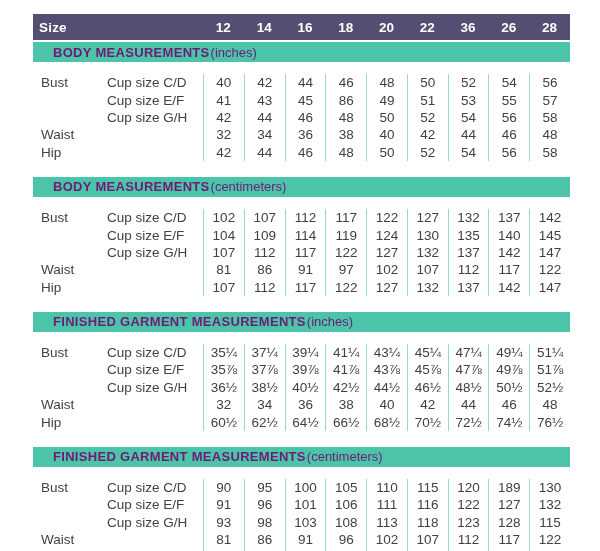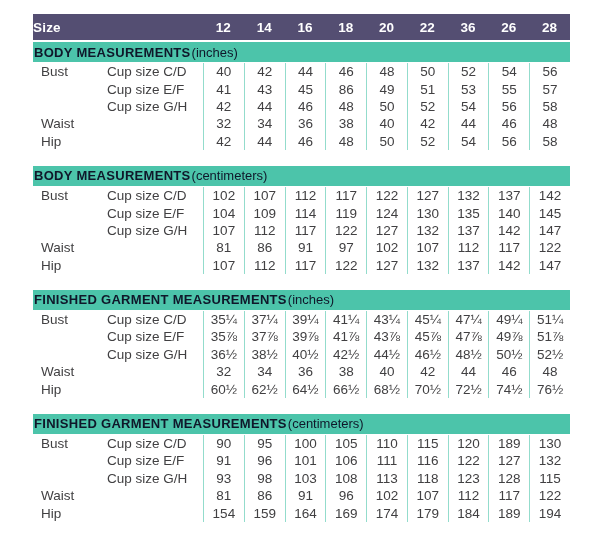--- a/index.html
+++ b/index.html
@@ -34,42 +34,42 @@
     background: var(--purple);
     height: 26px;
     color: #ffffff;
     font-size: 13.5px;
     font-weight: 700;
   }
   .hlabel {
     grid-column: 1 / span 2;
     display: flex;
     align-items: center;
-    padding-left: 0;
+    padding-left: 6px;
     letter-spacing: 0.2px;
   }
   .hnum {
     display: flex;
     align-items: center;
     justify-content: center;
   }
   .section { margin-top: 16px; }
   .section.first { margin-top: 2px; }
   .band {
     background: var(--teal);
     height: 20px;
     display: flex;
     align-items: center;
-    color: #0f172a;
+    color: #701a75;
     font-size: 13px;
-    padding-left: 1px;
+    padding-left: 20px;
   }
   .band .t { font-weight: 700; letter-spacing: 0.3px; }
   .band .u { font-weight: 400; margin-left: 1px; }
-  .rows { margin-top: 1px; }
+  .rows { margin-top: 12px; }
   .row {
     height: 17.4px;
     font-size: 13.5px;
     color: var(--text);
   }
   .cell.label {
     display: flex;
     align-items: center;
     padding-left: 8px;
   }

